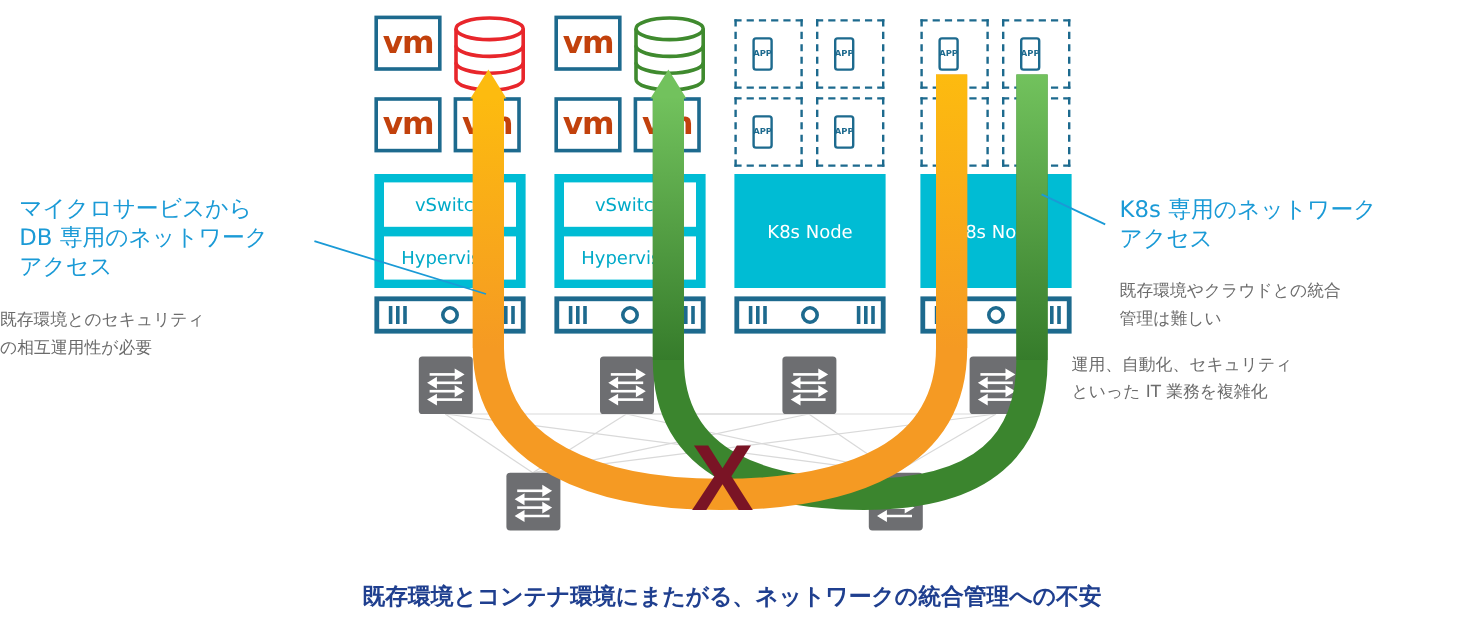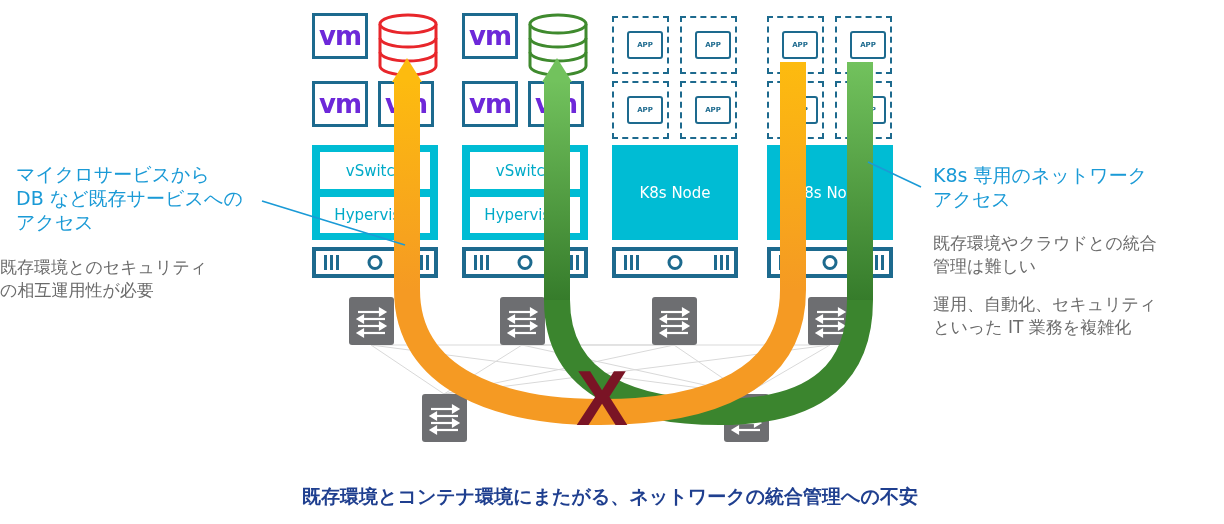--- a/index.html
+++ b/index.html
@@ -1,28 +1,28 @@
 <!DOCTYPE html>
 <html><head>
 <meta charset="utf-8">
 <style>
   html,body{margin:0;padding:0;background:#ffffff;}
   body{width:1224px;height:524px;position:relative;overflow:hidden;font-family:"DejaVu Sans","Liberation Sans",sans-serif;}
   .abs{position:absolute;}
-  .vmbox{position:absolute;width:56px;height:46px;border:3px solid #1d6a8e;box-sizing:border-box;background:#fff;color:#6d28d9;font-weight:bold;font-size:26px;display:flex;align-items:center;justify-content:center;letter-spacing:-1px;}
+  .vmbox{position:absolute;width:56px;height:46px;border:3px solid #1d6a8e;box-sizing:border-box;background:#fff;color:#c2410c;font-weight:bold;font-size:26px;display:flex;align-items:center;justify-content:center;letter-spacing:-1px;}
   .teal{position:absolute;background:#00bcd4;}
   .inner{position:absolute;background:#ffffff;color:#00aac8;font-size:15px;display:flex;align-items:center;justify-content:center;}
   .k8s-label{position:absolute;color:#ffffff;font-size:15px;display:flex;align-items:center;justify-content:center;}
   .server{position:absolute;width:126px;height:31px;background:#1d6a8e;box-sizing:border-box;}
   .server .face{position:absolute;left:4px;top:4px;right:4px;bottom:4px;background:#fff;}
   .podbox{position:absolute;width:57px;height:58px;border:2px dashed #1d6a8e;box-sizing:border-box;}
-  .app{position:absolute;left:13px;top:13px;width:36px;height:28px;border:2.5px solid #1d6a8e;border-radius:3px;box-sizing:border-box;color:#1d6a8e;font-size:7px;font-weight:bold;display:flex;align-items:center;justify-content:center;background:#fff;}
+  .app{position:absolute;left:13px;top:13px;width:17px;height:28px;border:2.5px solid #1d6a8e;border-radius:3px;box-sizing:border-box;color:#1d6a8e;font-size:7px;font-weight:bold;display:flex;align-items:center;justify-content:center;background:#fff;}
   .switch{position:absolute;width:45px;height:48px;background:#6d6e71;border-radius:3px;}
   .callout-title{position:absolute;color:#1a9ad6;font-size:19px;line-height:24px;white-space:pre-line;}
-  .callout-body{position:absolute;color:#6b6b6b;font-size:17px;line-height:23px;white-space:pre-line;}
+  .callout-body{position:absolute;color:#6b6b6b;font-size:14px;line-height:23px;white-space:pre-line;}
   .footer{position:absolute;left:0;width:1220px;top:484px;text-align:center;color:#1f3f8f;font-weight:bold;font-size:19px;}
 </style>
 </head>
 <body>
 
 <svg class="abs" style="left:0;top:0" width="1224" height="524">
   <g stroke="#d9d9d9" stroke-width="1" fill="none">
     <line x1="371" y1="345" x2="444" y2="394"></line>
     <line x1="371" y1="345" x2="746" y2="394"></line>
     <line x1="371" y1="345" x2="674" y2="345"></line>
@@ -221,25 +221,25 @@
     <polygon points="392,82 407,58 422,82" fill="#fdbb0f"></polygon>
   </g>
 
   <line x1="262" y1="201" x2="405" y2="245" stroke="#1a9ad6" stroke-width="1.5"></line>
   <line x1="921" y1="187" x2="868" y2="162" stroke="#1a9ad6" stroke-width="1.5"></line>
 </svg>
 
 <div class="abs" style="left:570px;top:358px;width:64px;height:80px;color:#7a1425;font-size:78px;font-weight:bold;line-height:80px;text-align:center;font-family:'Liberation Sans',sans-serif;">X</div>
 
 <div class="callout-title" style="left:16px;top:162px">マイクロサービスから
-DB など既存サービスへの
+DB 専用のネットワーク
 アクセス</div>
 <div class="callout-body" style="left:0;top:256px">既存環境とのセキュリティ
 の相互運用性が必要</div>
 
 <div class="callout-title" style="left:933px;top:163px">K8s 専用のネットワーク
 アクセス</div>
 <div class="callout-body" style="left:933px;top:232px">既存環境やクラウドとの統合
 管理は難しい</div>
-<div class="callout-body" style="left:933px;top:293px">運用、自動化、セキュリティ
+<div class="callout-body" style="left:893px;top:293px">運用、自動化、セキュリティ
 といった IT 業務を複雑化</div>
 
 <div class="footer">既存環境とコンテナ環境にまたがる、ネットワークの統合管理への不安</div>
 
 </body></html>

